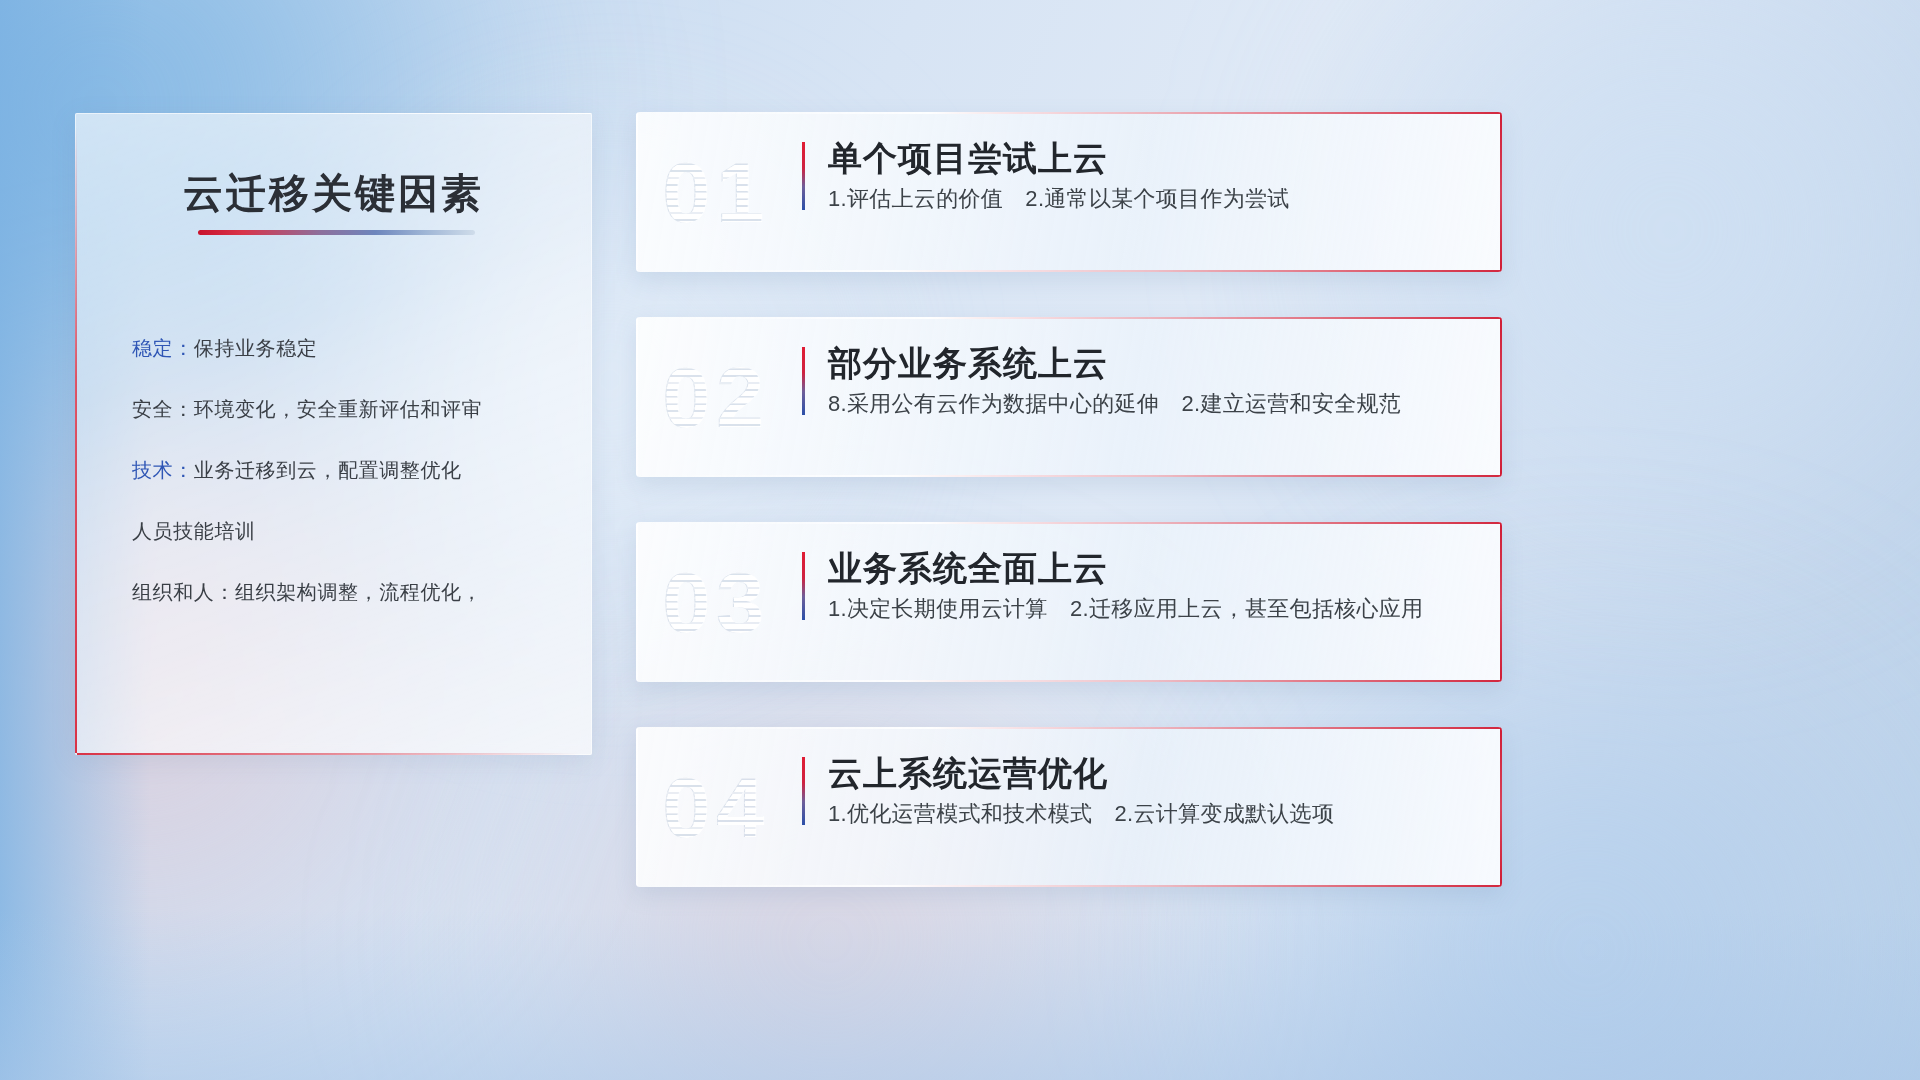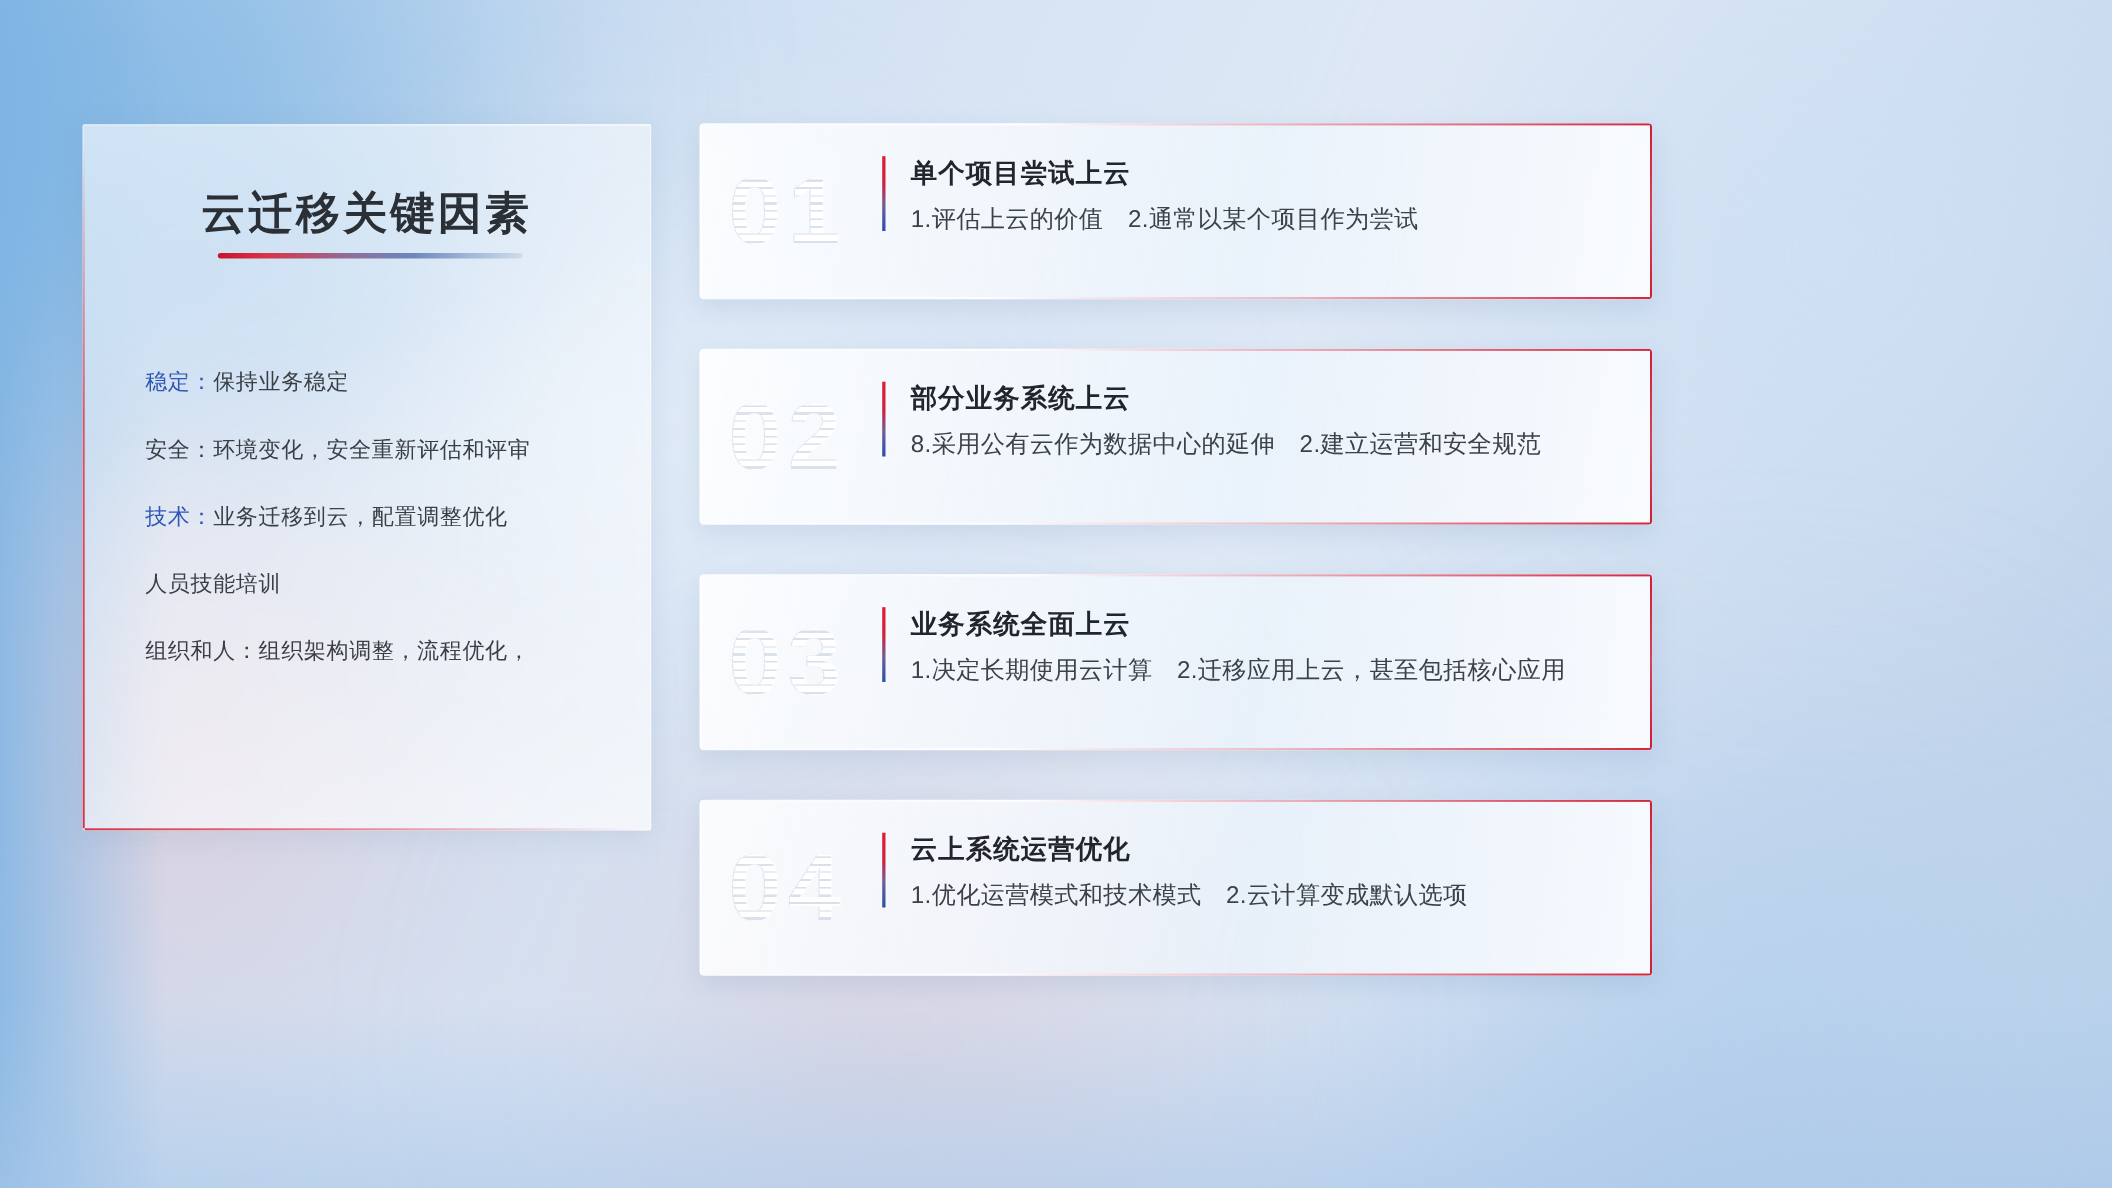--- a/index.html
+++ b/index.html
@@ -105,21 +105,21 @@
     color:rgba(196,62,82,.16);
     background-image:repeating-linear-gradient(180deg,rgba(255,255,255,0) 0px,rgba(255,255,255,0) 2px,rgba(255,255,255,1) 2px,rgba(255,255,255,1) 7px);
     -webkit-background-clip:text; background-clip:text; -webkit-text-fill-color:transparent;
     user-select:none;
   }
 
   .step-bar{ position:absolute; left:166px; top:30px; width:3px; height:68px;
     background:linear-gradient(180deg,#e01c34 0%,#cf2240 38%,#6e5f9a 66%,#2b4fa8 100%); }
 
   .step-body{ position:absolute; left:192px; right:24px; top:27px; }
-  .step-title{ font-size:24px; font-weight:bold; color:#22262c; letter-spacing:1px; line-height:38px; }
+  .step-title{ font-size:34px; font-weight:bold; color:#22262c; letter-spacing:1px; line-height:38px; }
   .step-desc{ font-size:22px; color:#3c4248; letter-spacing:.3px; margin-top:11px; line-height:22px; }
 </style>
 </head>
 <body>
 
 <div id="bg">
   <div class="bg-base"></div>
   <div class="bg-blob blob-a"></div>
   <div class="bg-blob blob-b"></div>
   <div class="bg-blob blob-c"></div>

